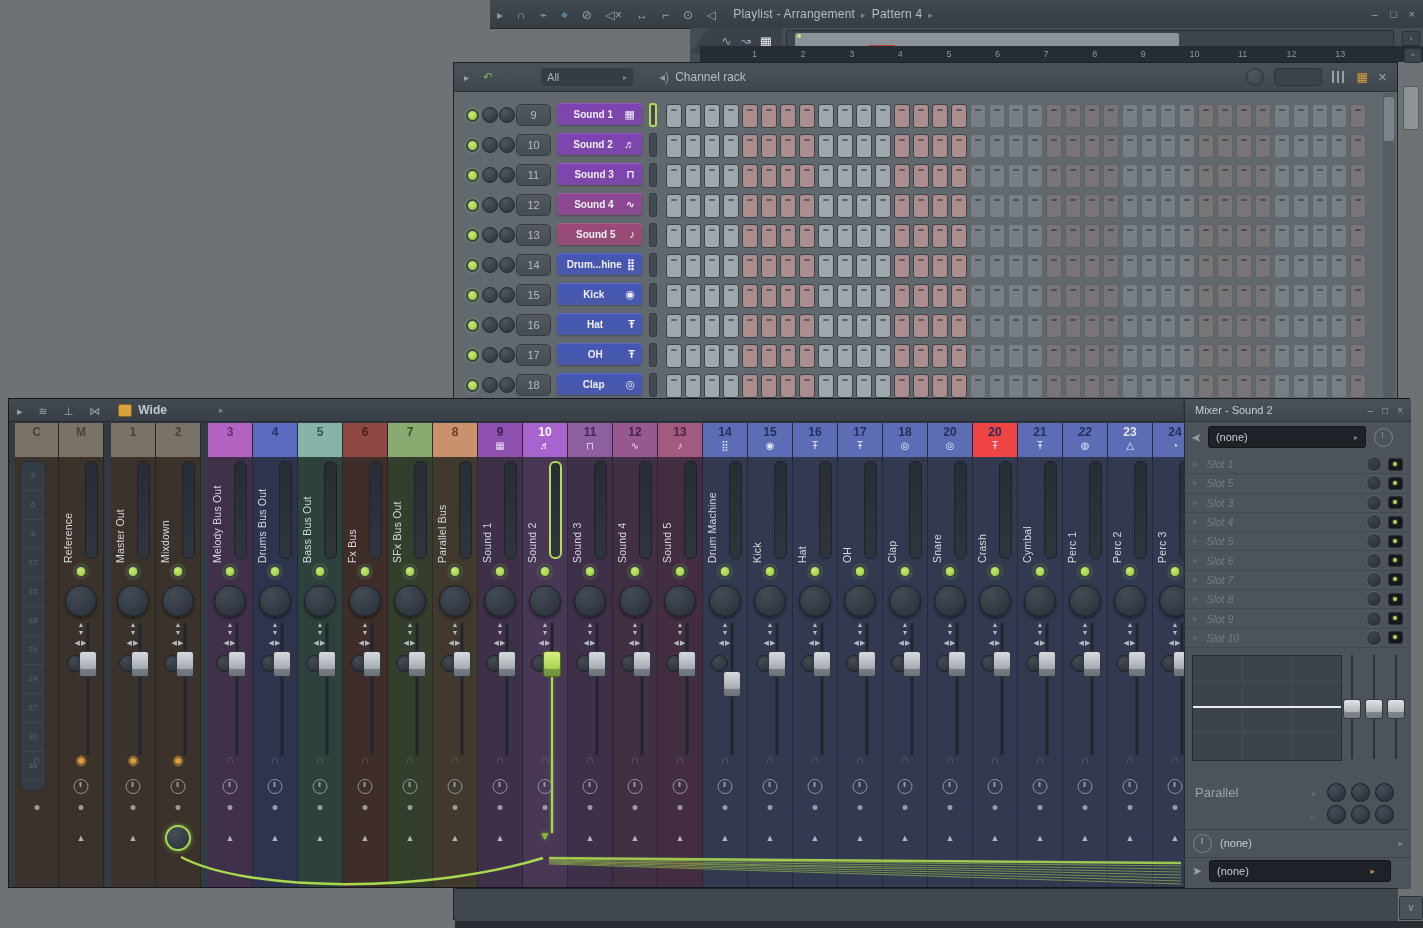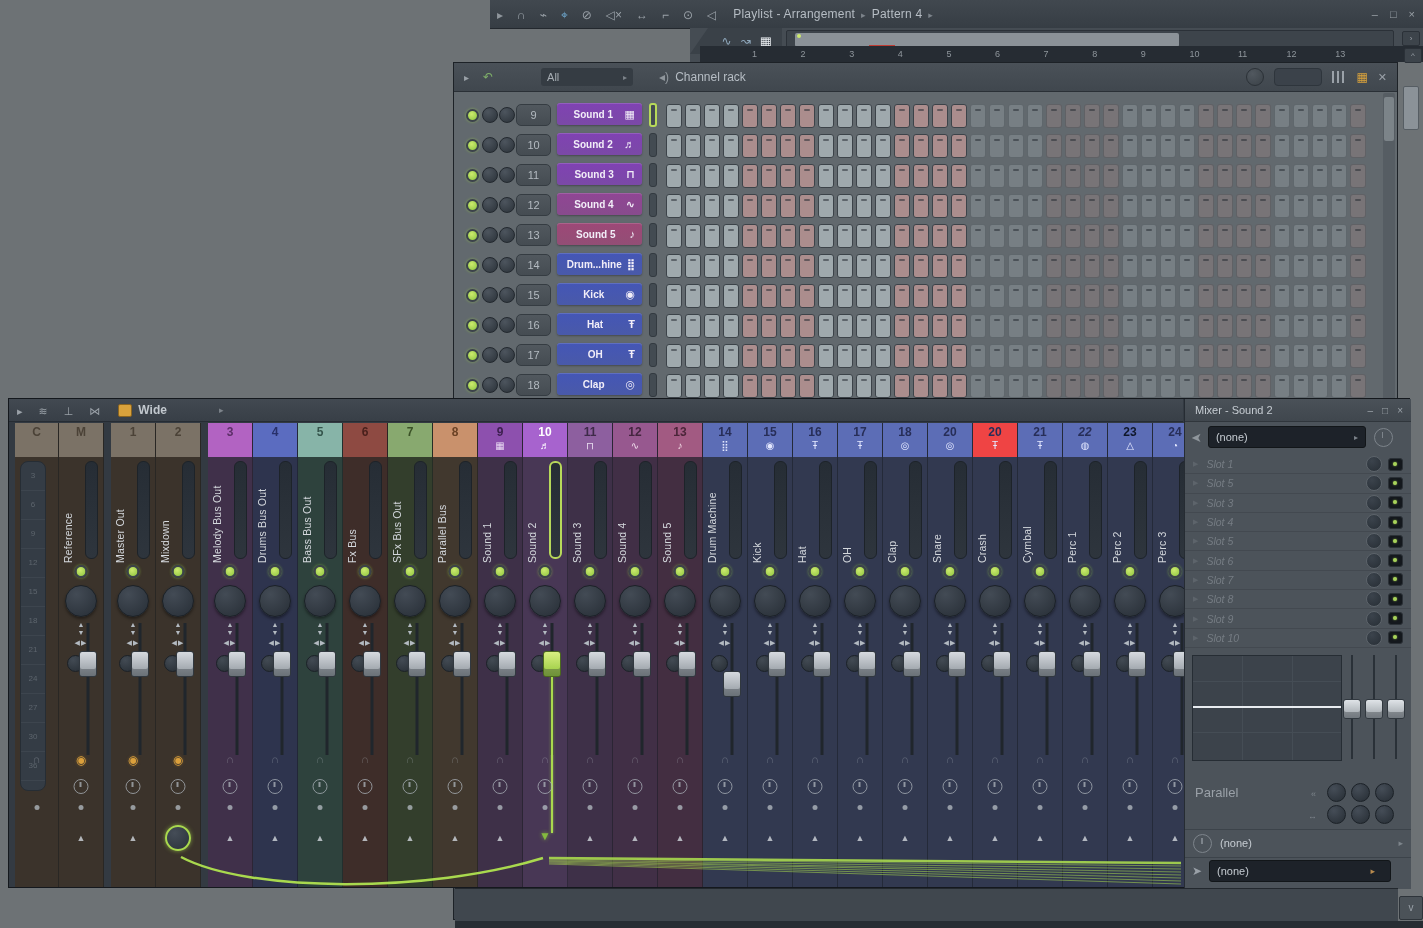--- a/index.html
+++ b/index.html
@@ -1160,21 +1160,21 @@
         <div class="m-ftrack"></div>
         <div class="m-skn"></div>
         <div class="m-cap" style="top: 228px;"></div>
         <div class="m-phone">∩</div>
         <div class="m-clock"></div>
         <div class="m-dot"></div>
         <div class="m-arrow">▲</div>
       </div>
       <div class="strip" style="width: 45px; background: rgb(50, 57, 80); border-right: 1px solid rgba(20, 24, 29, 0.45); box-sizing: border-box;">
         <div class="m-header" style="background: rgb(92, 109, 182);">
-          <div class="m-num" style="color: #0f172a;">23</div>
+          <div class="m-num" style="color: #e5e5e5;">23</div>
           <div class="m-hicon" style="color: rgb(228, 232, 255);">△</div>
         </div>
         <div class="m-meter"></div>
         <div class="m-name">Perc 2</div>
         <div class="led m-led"></div>
         <div class="m-knob"></div>
         <div class="m-sep1">▲<br>▼</div>
         <div class="m-sep2">◀▶</div>
         <div class="m-ftrack"></div>
         <div class="m-skn"></div>

